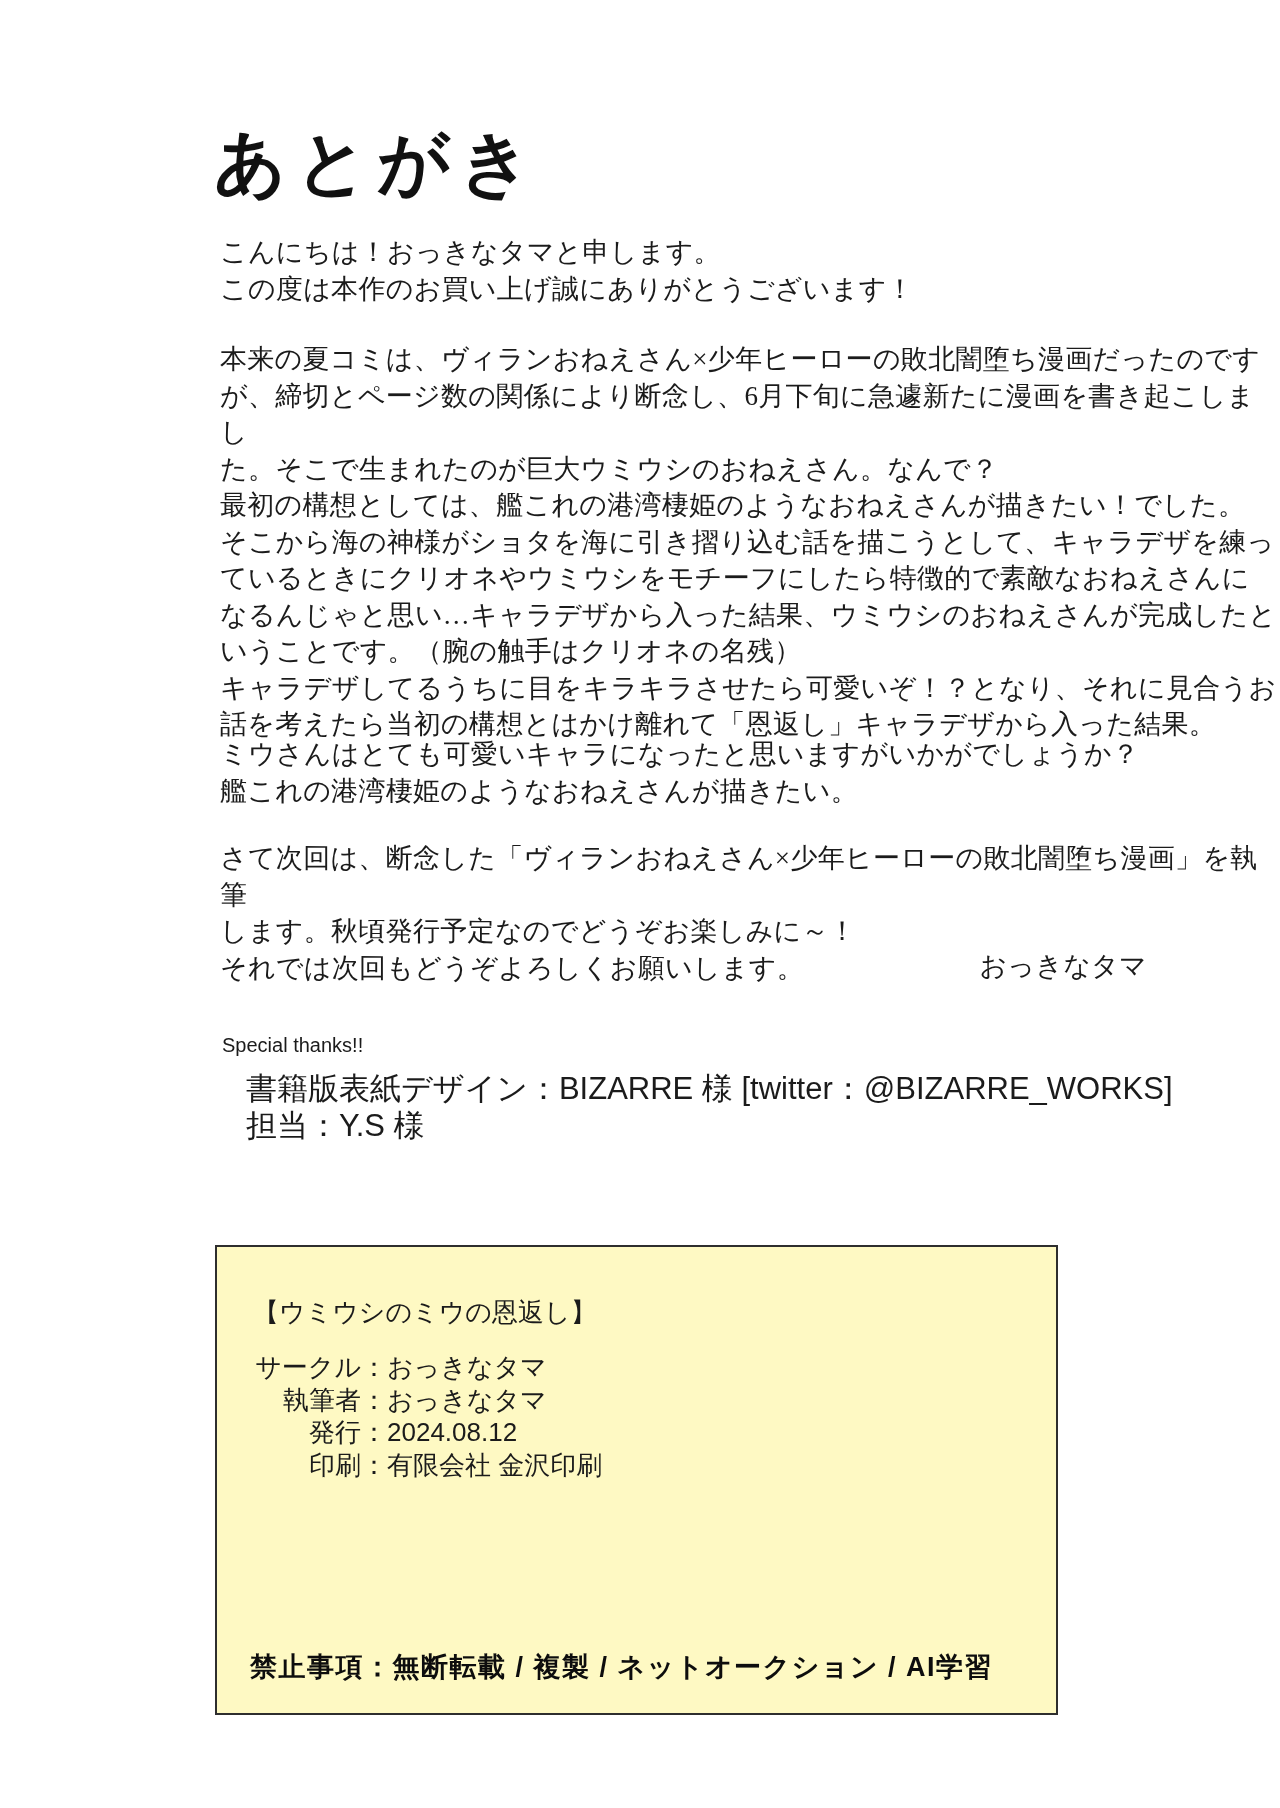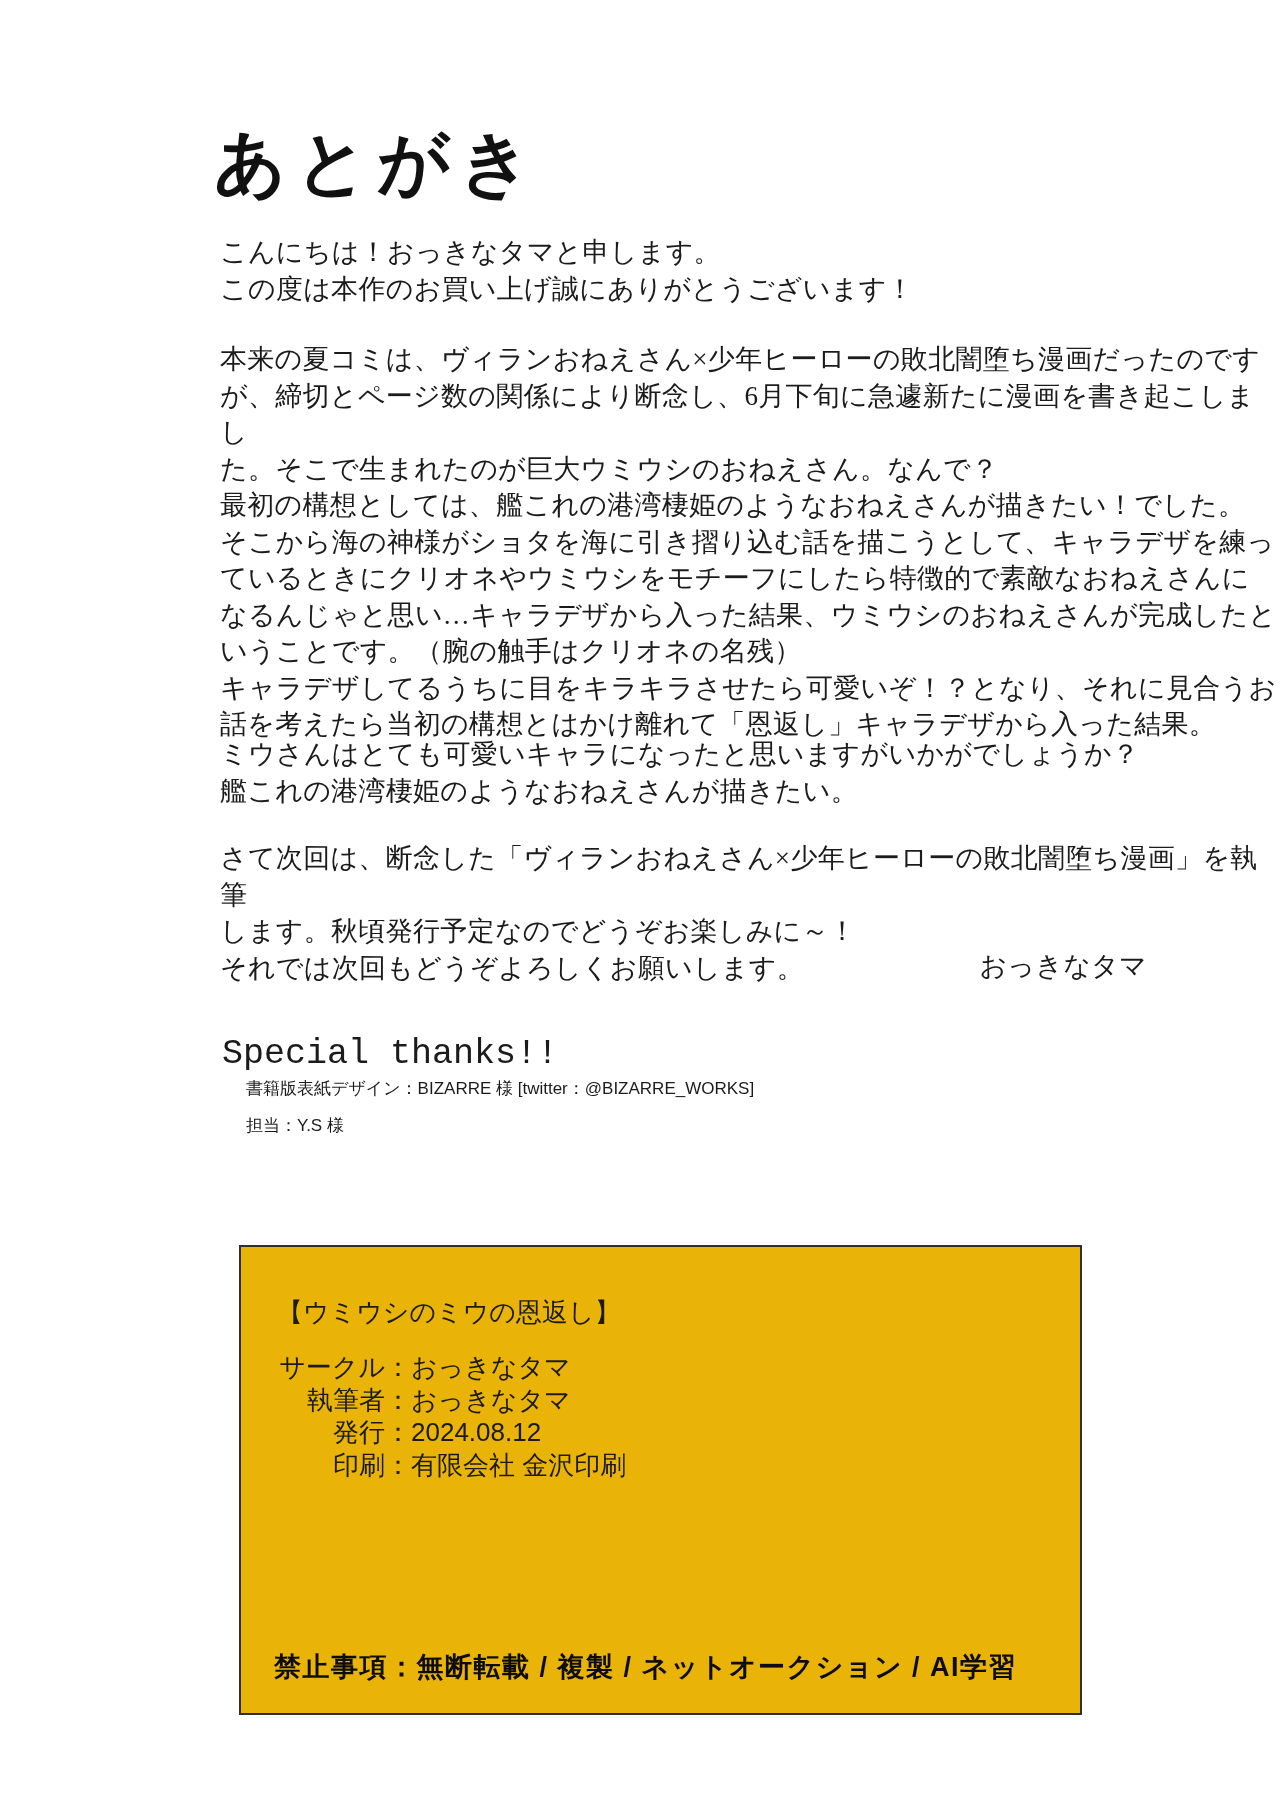--- a/index.html
+++ b/index.html
@@ -37,39 +37,37 @@
     position: absolute;
     right: 133px;
     top: 948px;
     font-size: 27px;
     letter-spacing: 0.3px;
   }
   .thanks-heading {
     position: absolute;
     left: 222px;
     top: 1034px;
-    font-size: 35px;
-    font-family: Liberation Mono, monospace;
+    font-size: 20px;
   }
   .thanks-items {
     position: absolute;
     left: 246px;
     top: 1070px;
-    font-size: 17px;
+    font-size: 31px;
     line-height: 37px;
   }
   .colophon-box {
     position: absolute;
     left: 215px;
     top: 1245px;
     width: 839px;
     height: 466px;
     border: 2px solid #2e2e2e;
-    background: #eab308;
-    margin-left: 24px;
+    background: #fef9c3;
   }
   .colophon-title {
     position: absolute;
     left: 36px;
     top: 48px;
     font-size: 26px;
   }
   .colophon-info {
     position: absolute;
     left: 38px;

